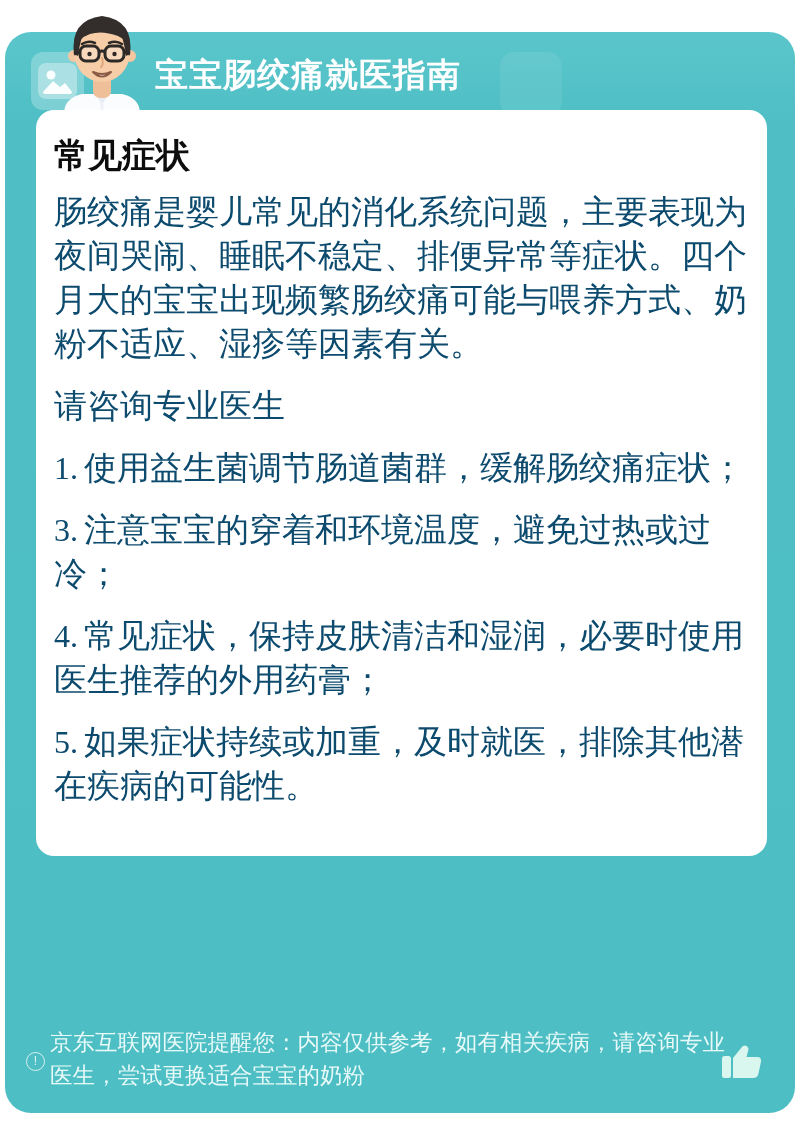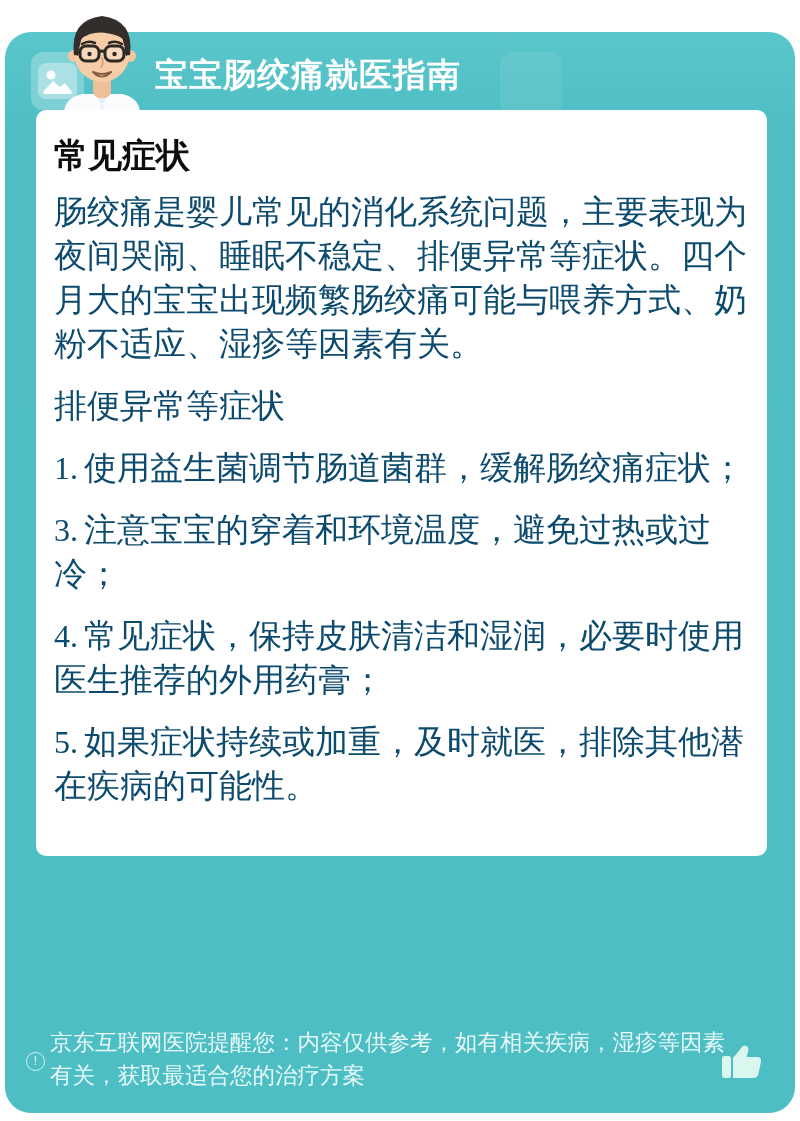--- a/index.html
+++ b/index.html
@@ -45,21 +45,21 @@
     font-size: 33px;
     font-weight: 700;
     color: #ffffff;
     letter-spacing: 1px;
     white-space: nowrap;
   }
   .card {
     position: absolute;
     left: 36px; top: 110px;
     width: 731px;
-    border-radius: 10px;
+    border-radius: 18px;
     background: #ffffff;
     padding: 6px 18px 30px 18px;
     color: #111111;
   }
   .card h2 {
     font-size: 34px;
     line-height: 46px;
     font-weight: 700;
     color: #0d0d0d;
     margin: 16px 0 12px 0;
@@ -157,32 +157,32 @@
       <path d="M43 66 Q52 75 61 66 Q52 70 43 66 Z" fill="#ffffff" stroke="#8a5a44" stroke-width="2" stroke-linejoin="round"></path>
     </svg>
   </div>
 
   <div class="header-title">宝宝肠绞痛就医指南</div>
 
   <div class="card">
     <h2>常见症状</h2>
     <p>肠绞痛是婴儿常见的消化系统问题，主要表现为夜间哭闹、睡眠不稳定、排便异常等症状。四个月大的宝宝出现频繁肠绞痛可能与喂养方式、奶粉不适应、湿疹等因素有关。</p>
 
-    <p>排便异常等症状</p>
+    <p>请咨询专业医生</p>
 
 
     <p class="list-item"><span class="num">1.</span><span>使用益生菌调节肠道菌群，缓解肠绞痛症状；</span></p>
     <p class="list-item"><span class="num">3.</span><span>注意宝宝的穿着和环境温度，避免过热或过冷；</span></p>
     <p class="list-item"><span class="num">4.</span><span>常见症状，保持皮肤清洁和湿润，必要时使用医生推荐的外用药膏；</span></p>
     <p class="list-item"><span class="num">5.</span><span>如果症状持续或加重，及时就医，排除其他潜在疾病的可能性。</span></p>
   </div>
 
   <div class="footer">
     <div class="info-badge">!</div>
-    <div class="disclaimer">京东互联网医院提醒您：内容仅供参考，如有相关疾病，湿疹等因素有关，获取最适合您的治疗方案</div>
+    <div class="disclaimer">京东互联网医院提醒您：内容仅供参考，如有相关疾病，请咨询专业医生，尝试更换适合宝宝的奶粉</div>
     <button class="thumb-btn">
       <svg width="46" height="44" viewBox="0 0 46 44">
         <rect x="3" y="17" width="9" height="22" rx="2.5" fill="#D9F6EF"></rect>
         <path d="M14 39 L14 19 L22.5 8.5 Q24.5 5.5 27.5 7 Q30 8.5 29.3 11.5 L27.5 18 L38.5 18 Q42.5 18 42 22.5 L39.5 34.5 Q38.6 39 34 39 Z" fill="#D9F6EF"></path>
       </svg>
     </button>
   </div>
 
 </div>
 

